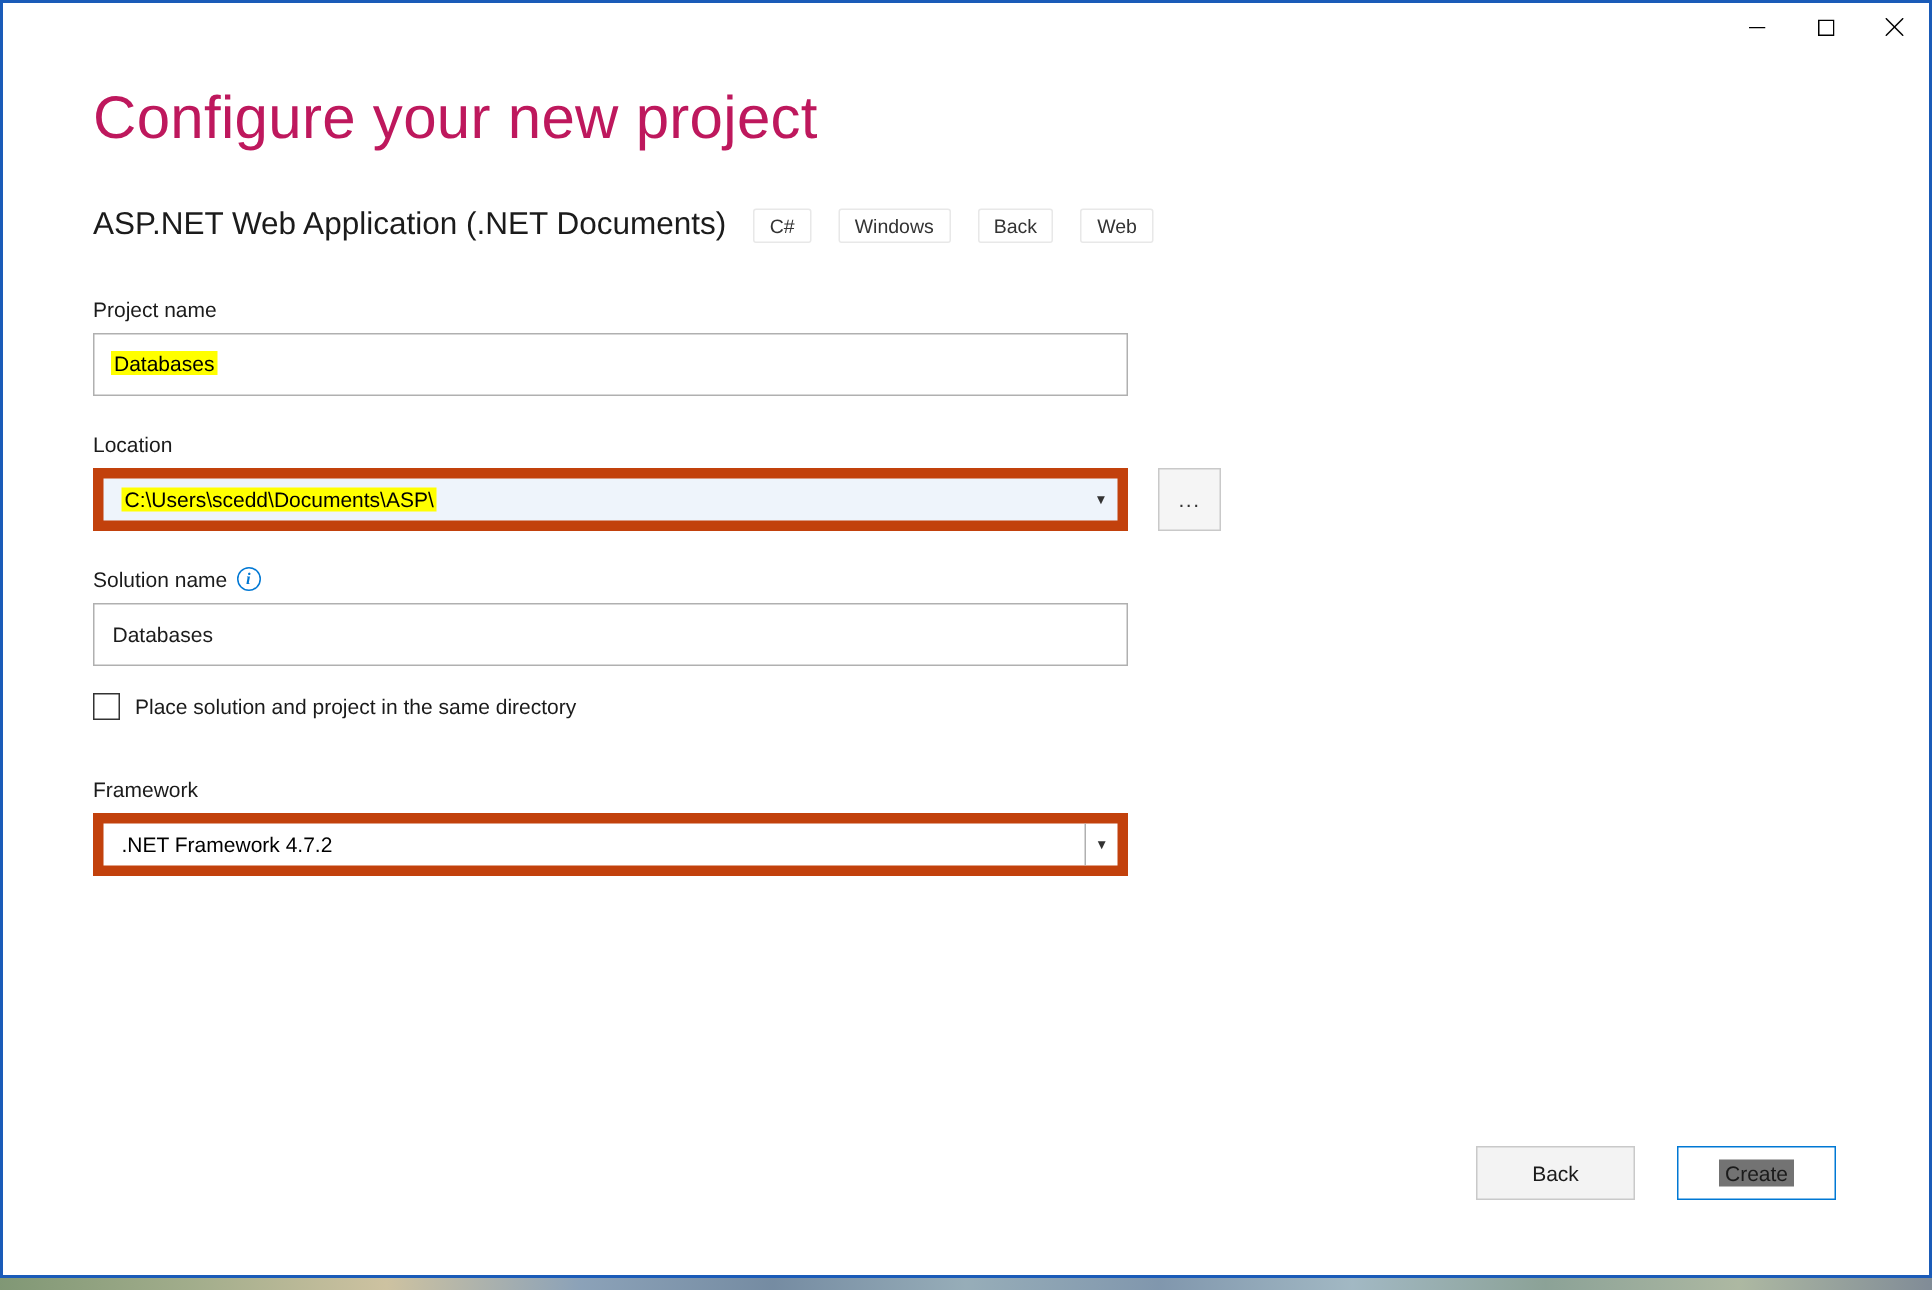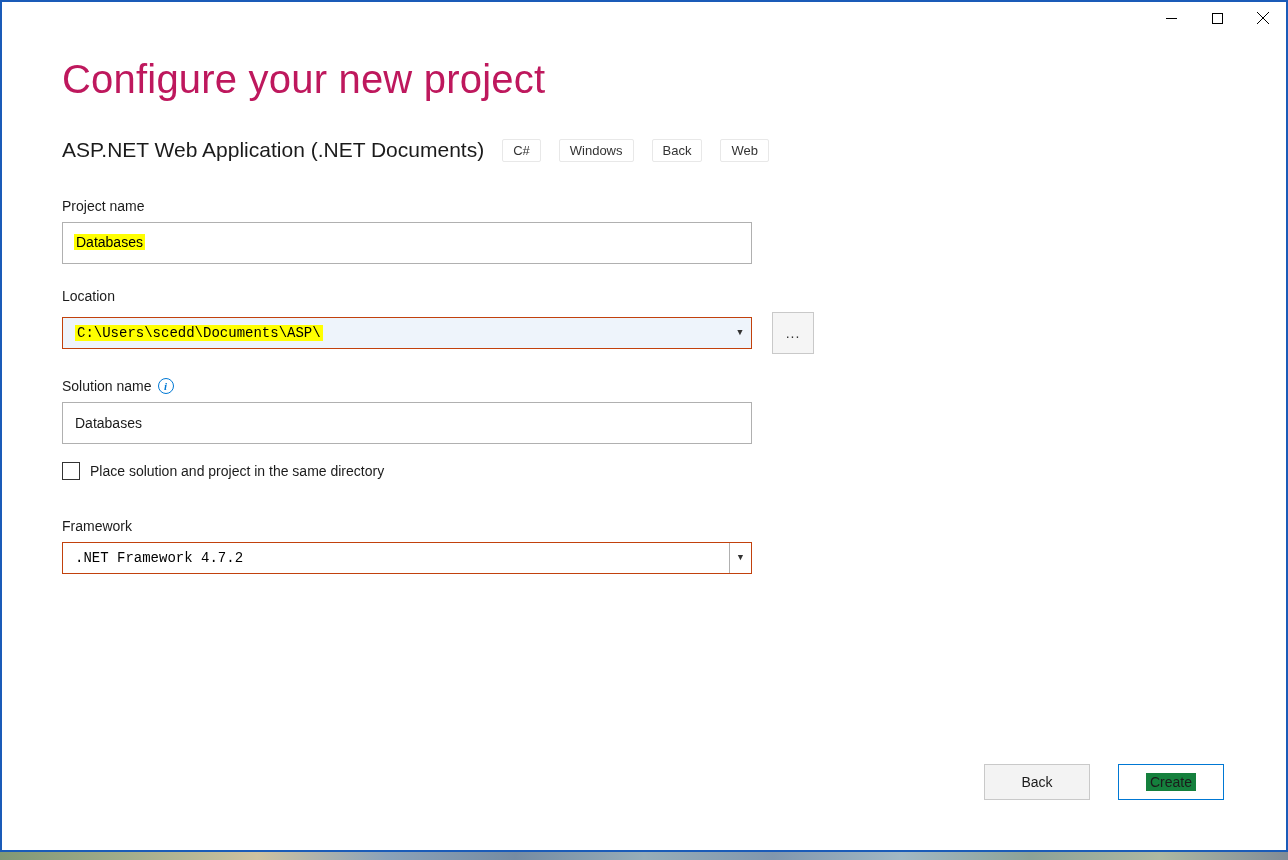--- a/index.html
+++ b/index.html
@@ -107,25 +107,24 @@
   }
   .input-wrap { position: relative; display: inline-block; }
   .combo-row {
     display: flex;
     align-items: center;
     gap: 20px;
   }
   .combo {
     position: relative;
     width: 690px;
-    height: 32px;
-    border: 1px solid #c2410c;
-    display: flex;
-    align-items: center;
-    font-family: Liberation Mono, monospace;
+    height: 42px;
+    border: 7px solid #c2410c;
+    display: flex;
+    align-items: center;
   }
   .combo.blue { background: #eef4fb; }
   .combo .combo-text {
     flex: 1;
     padding: 0 12px;
     font-size: 14px;
     display: flex;
     align-items: center;
   }
   .combo .combo-arrow {
@@ -178,21 +177,21 @@
     align-items: center;
     justify-content: center;
     font-size: 14px;
     color: #1b1b1b;
   }
   .footer .btn-primary {
     border: 1.5px solid #0078d4;
     background: #fff;
   }
   .footer .btn-primary .lbl {
-    background: #15803d;
+    background: #737373;
     padding: 1px 4px;
   }
   .bottom-strip {
     position: absolute;
     left: 0; right: 0; bottom: 0;
     height: 8px;
     background: linear-gradient(90deg,#4a6b3a 0%,#7a8a5a 10%,#b8a878 20%,#5a7a9a 30%,#3a5a7a 40%,#6a8a9a 50%,#4a6a8a 60%,#7a9aaa 70%,#5a7a6a 80%,#8a9a7a 90%,#4a5a6a 100%);
     opacity: 0.7;
   }
 </style>

